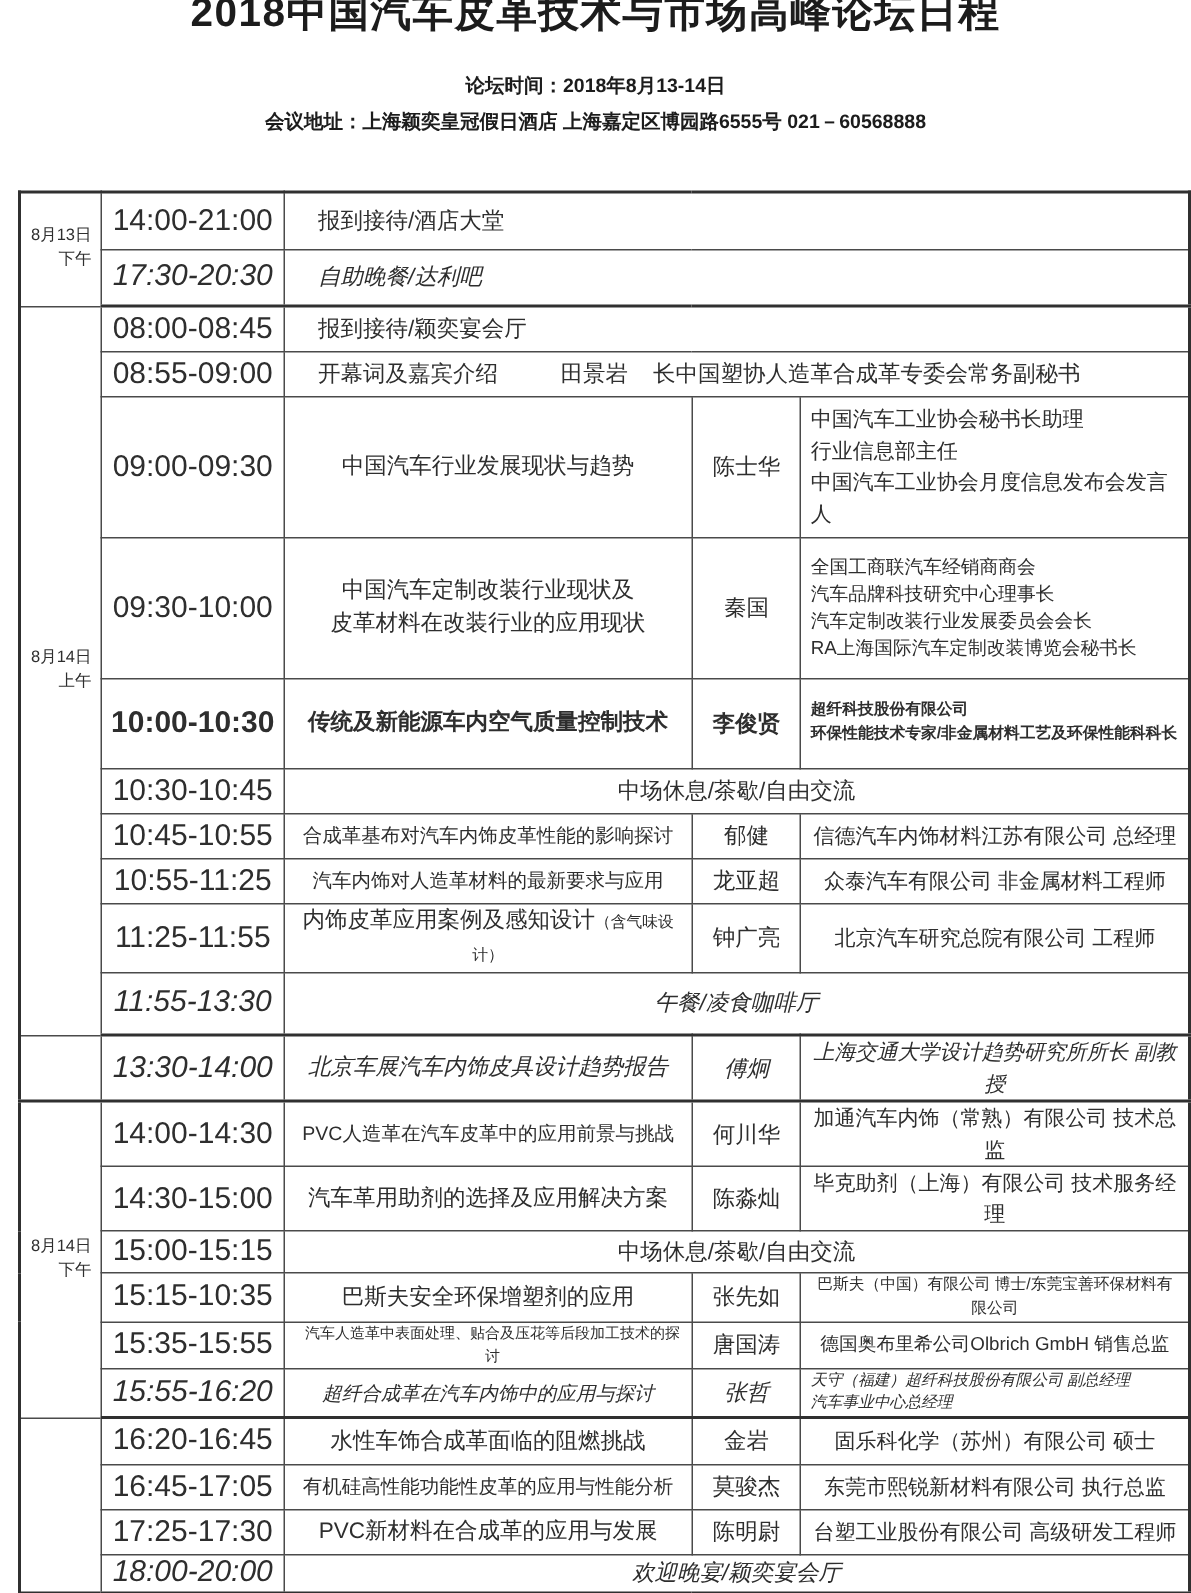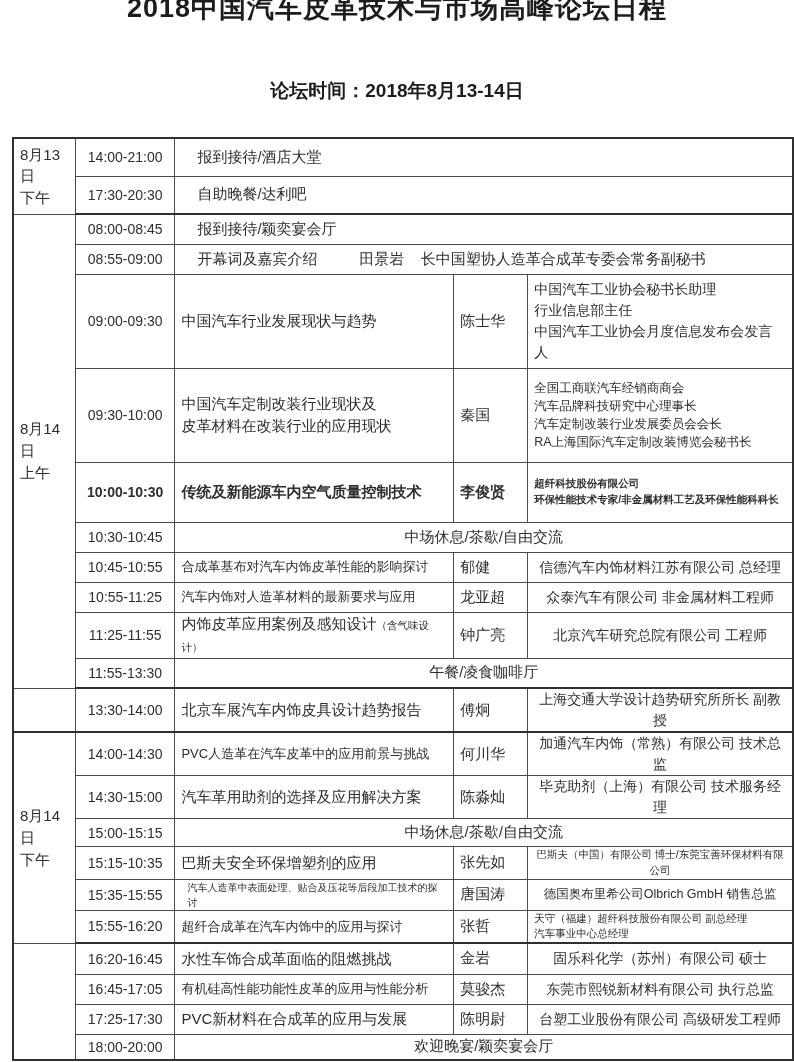--- a/index.html
+++ b/index.html
@@ -9,58 +9,59 @@
     color:#2e2e2e;
   }
   .page{width:794px;}
   .doc-title{
     margin:-7px 0 0 0;
     font-size:27px;line-height:30px;font-weight:bold;
     text-align:center;color:#1c1c1c;letter-spacing:1px;
     white-space:nowrap;
   }
   .meta{
-    margin-top:56px;
+    margin-top:22px;
     text-align:center;font-weight:bold;
-    font-size:19px;line-height:24px;color:#1c1c1c;
+    font-size:13px;line-height:24px;color:#1c1c1c;
   }
   table.agenda{
     border-collapse:collapse;
     margin:34px 0 0 12px;
     table-layout:fixed;
     border:2px solid #303030;
   }
   table.agenda td{
     border:1px solid #4a4a4a;
     vertical-align:middle;
     padding:0 6px;
     overflow:hidden;
   }
-  tr.group-end td{border-bottom:2px solid #303030;}
-  .t-date{width:66px;text-align:left;font-size:15px;line-height:1.45;padding:0 2px;}
-  .t-time{width:92px;text-align:center;font-size:14px;padding:0 2px;white-space:nowrap;}
-  .t-topic{width:280px;text-align:left;padding-left:22px;font-size:15px;line-height:1.5;}
+  tr.group-end td{border-bottom:2px solid #303030;font-style:italic;}
+  .t-date{width:66px;text-align:right;font-size:11px;line-height:1.45;padding:0 2px;}
+  .t-time{width:92px;text-align:center;font-size:20px;padding:0 2px;white-space:nowrap;}
+  .t-topic{width:280px;text-align:center;padding-left:22px;font-size:15px;line-height:1.5;}
   .t-topic.sz-s{font-size:13px;}
   .t-topic.sz-t{font-size:10px;padding-left:12px;}
   .t-topic .note{font-size:10.5px;}
-  .t-speaker{width:65px;text-align:left;font-size:15px;padding:0 2px;}
+  .t-speaker{width:65px;text-align:center;font-size:15px;padding:0 2px;}
   .t-aff{width:270px;text-align:center;font-size:14px;line-height:1.5;padding:0 8px;}
   .t-aff.align-right{text-align:left;}
   .t-aff.sz-s{font-size:12.5px;line-height:1.45;margin-top:29px;}
   .t-aff.sz-xs{font-size:10.5px;line-height:1.5;}
   .t-merged{text-align:center;font-size:15px;}
   .t-merged.align-left{text-align:left;padding-left:22px;white-space:pre;}
 </style>
 </head>
 <body>
 
 <div class="page">
   <h1 class="doc-title">2018中国汽车皮革技术与市场高峰论坛日程</h1>
   <div class="meta">
     <div>论坛时间：2018年8月13-14日</div>
+    <div>会议地址：上海颖奕皇冠假日酒店 上海嘉定区博园路6555号 021－60568888</div>
   </div>
   <table class="agenda">
     <tbody id="agenda-body">
         <tr style="height: 38px;">
           <td class="t-date" rowspan="2">
             <div>8月13日</div>
             <div>下午</div>
           </td>
           <td class="t-time">14:00-21:00</td>
           <td colspan="3" class="t-merged align-left">报到接待/酒店大堂</td>
@@ -135,21 +136,21 @@
           </td>
         </tr>
         <tr style="height: 28px;">
           <td class="t-time">11:25-11:55</td>
           <td class="t-topic"><span>内饰皮革应用案例及感知设计</span><span class="note">（含气味设计）</span></td>
           <td class="t-speaker">钟广亮</td>
           <td class="t-aff">
             <div>北京汽车研究总院有限公司 工程师</div>
           </td>
         </tr>
-        <tr class="group-end" style="height: 30px;">
+        <tr class="group-end" style="height: 42px;">
           <td class="t-time">11:55-13:30</td>
           <td colspan="3" class="t-merged align-center">午餐/凌食咖啡厅</td>
         </tr>
         <tr class="group-end" style="height: 29px;">
           <td class="t-date" rowspan="1"></td>
           <td class="t-time">13:30-14:00</td>
           <td class="t-topic"><span>北京车展汽车内饰皮具设计趋势报告</span></td>
           <td class="t-speaker">傅炯</td>
           <td class="t-aff">
             <div>上海交通大学设计趋势研究所所长 副教授</div>

